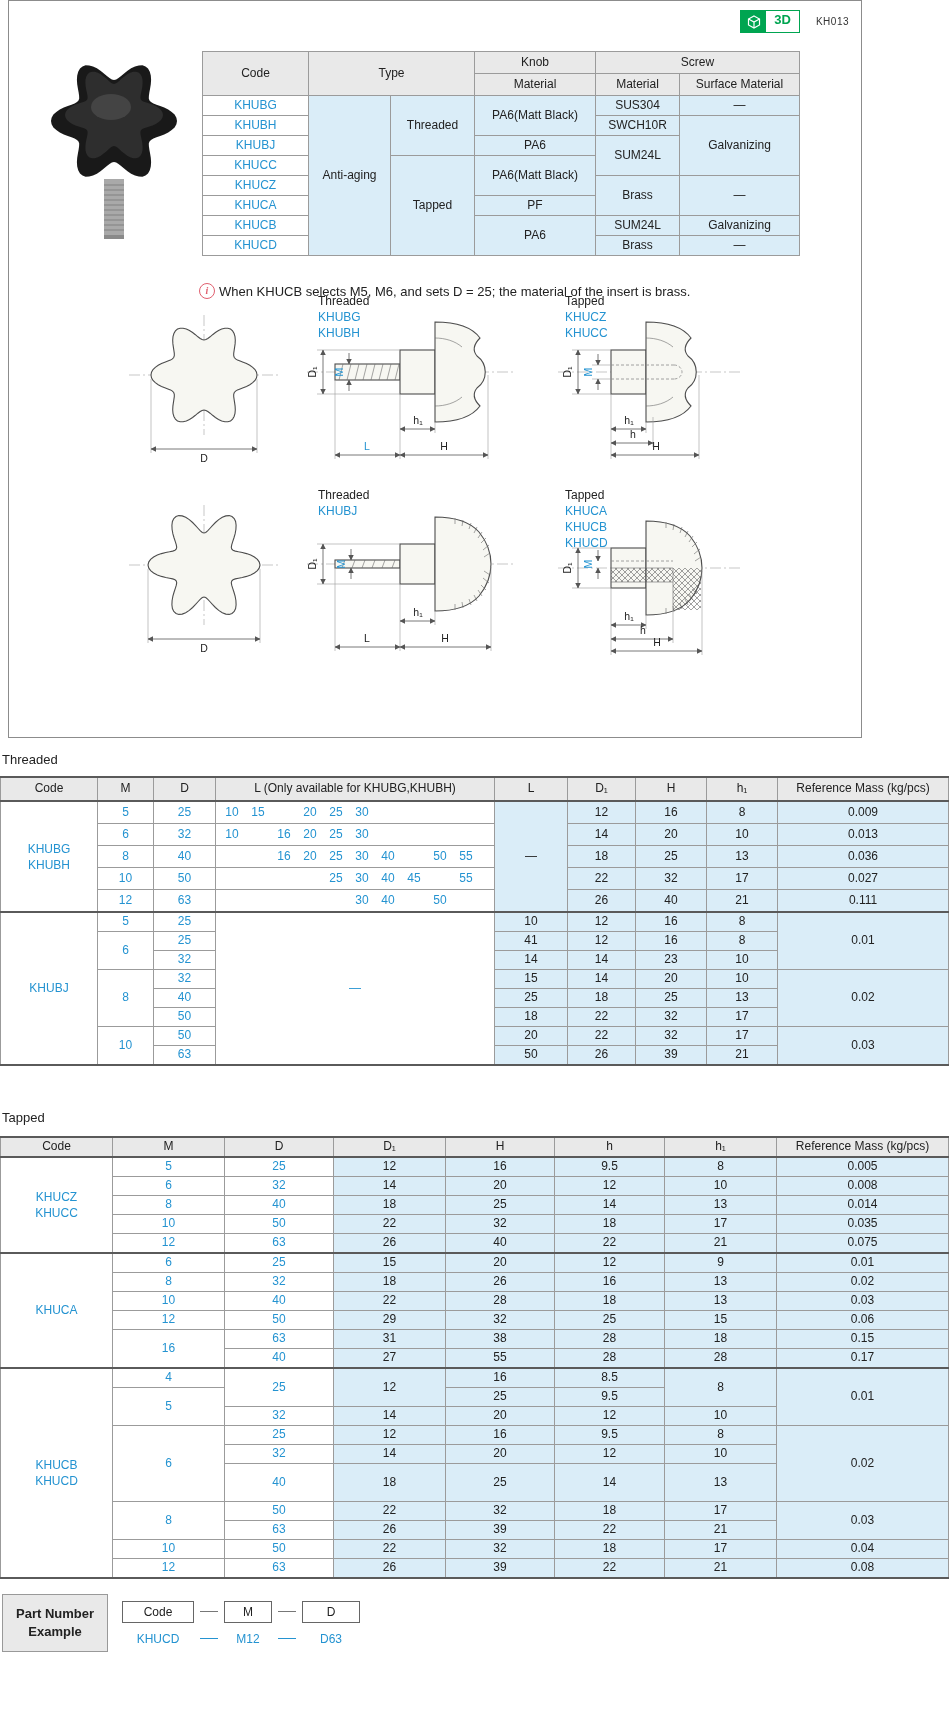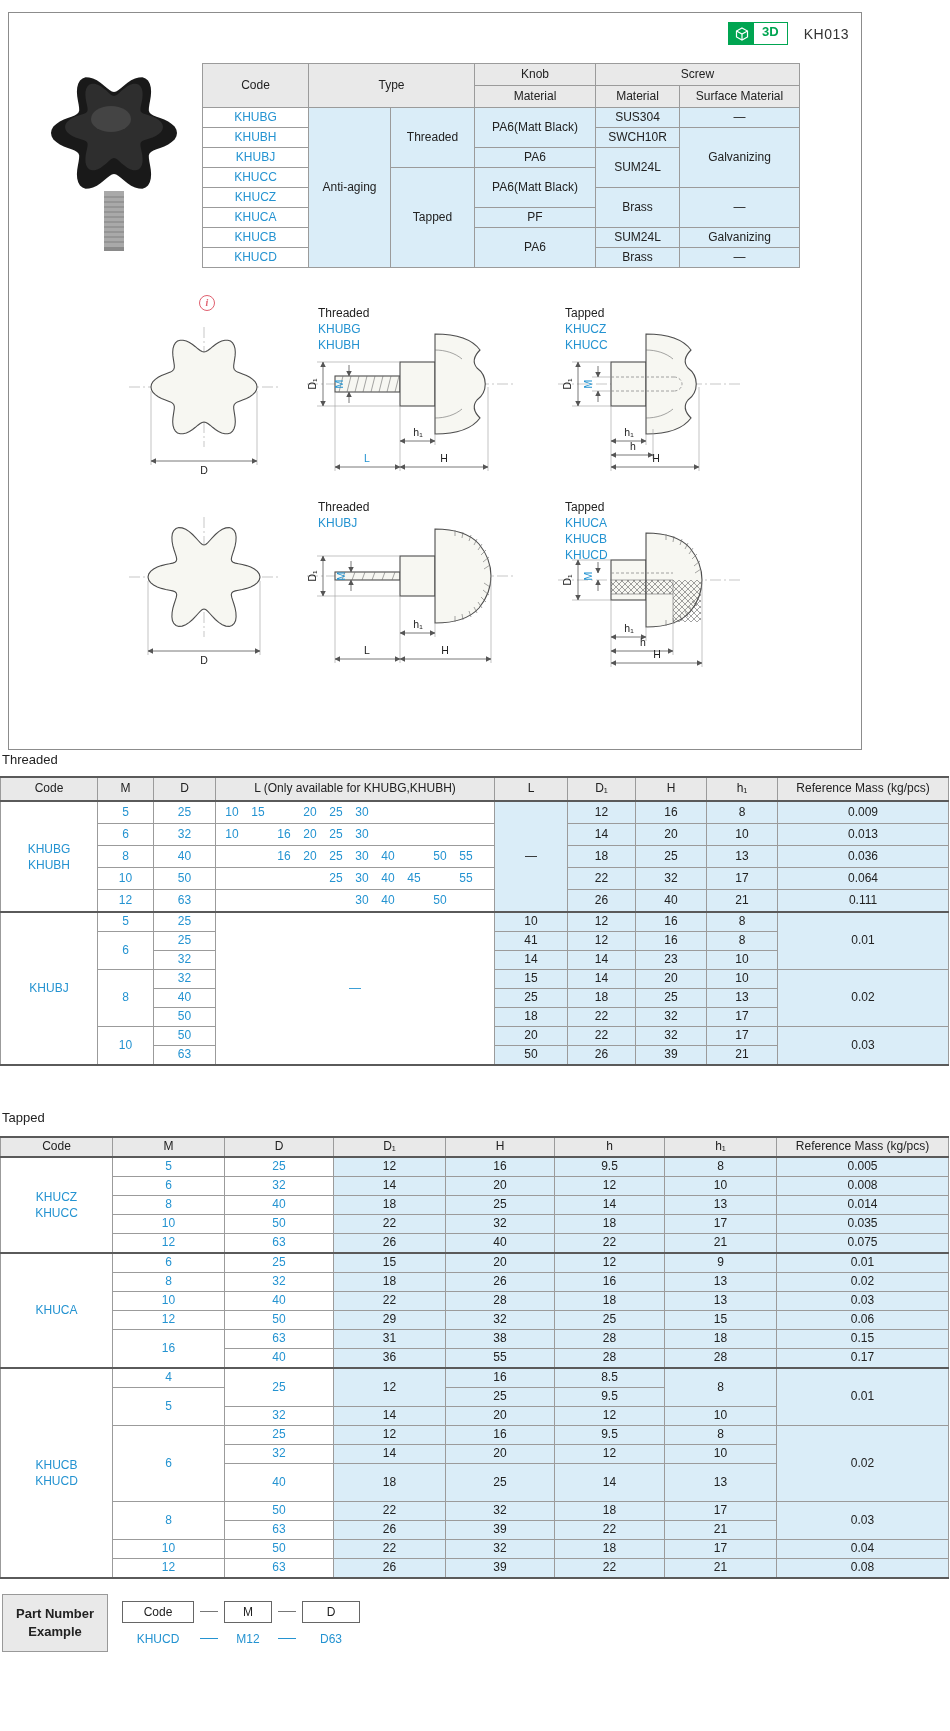--- a/index.html
+++ b/index.html
@@ -1,25 +1,25 @@
 <!DOCTYPE html>
 <html><head>
 <meta charset="utf-8">
 <style>
 html,body{margin:0;padding:0}
 body{position:relative;width:950px;height:1731px;background:#fff;color:#222;
      font-family:"Liberation Sans","DejaVu Sans",sans-serif;overflow:hidden}
 .abs{position:absolute}
 
-.top-box{left:8px;top:12px;width:852px;height:736px;border:1px solid #8c8c8c;position:absolute}
+.top-box{left:8px;top:0;width:852px;height:736px;border:1px solid #8c8c8c;position:absolute}
 .badge-row{position:absolute;right:12px;top:9px;display:flex;align-items:center;gap:16px}
 .b3d{display:flex;align-items:stretch;border:1px solid #00a551;height:21px;cursor:pointer}
 .b3d .cube{width:25px;background:#00a551;display:flex;align-items:center;justify-content:center}
 .b3d .txt{color:#00a551;font-size:13px;font-weight:bold;padding:1px 8px 0 8px}
-.pcode{font-size:14px;color:#333;letter-spacing:.5px}
+.pcode{font-size:10px;color:#333;letter-spacing:.5px}
 
 table{border-collapse:collapse;table-layout:fixed}
 td{border:1px solid #9b9b9b;text-align:center;vertical-align:middle;padding:0;
    font-size:12px;line-height:1.15;overflow:hidden}
 .hd td{background:#e9e9e9;height:22px;color:#222}
 .dt{border-top:2px solid #5a5a5a;border-bottom:2px solid #5a5a5a}
 .dt .hd td{border-bottom:1px solid #5a5a5a;border-top:1px solid #5a5a5a}
 tbody.blk{border-top:2px solid #5a5a5a}
 .blue{color:#2493d1}
 .bgc{background:#daedf8}
@@ -157,20 +157,21 @@
       <tr>
         <td class="code">KHUCD</td>
         <td class="bgc">Brass</td>
         <td class="bgc">—</td>
       </tr>
     </tbody>
   </table>
 
   <div class="note abs">
     <span class="i-ic">i</span>
+    <span>When KHUCB selects M5, M6, and sets D = 25; the material of the insert is brass.</span>
   </div>
 
   <div class="dw-label abs" style="left:309px;top:292px">
     <div>Threaded</div>
     <div class="cd">KHUBG</div>
     <div class="cd">KHUBH</div>
   </div>
   <div class="dw-label abs" style="left:556px;top:292px">
     <div>Tapped</div>
     <div class="cd">KHUCZ</div>
@@ -465,21 +466,21 @@
       <td class="bgc">13</td>
       <td class="bgc">0.036</td>
     </tr>
     <tr>
       <td class="blue">10</td>
       <td class="blue">50</td>
       <td class="lopt"><span></span><span></span><span></span><span></span><span>25</span><span>30</span><span>40</span><span>45</span><span></span><span>55</span></td>
       <td class="bgc">22</td>
       <td class="bgc">32</td>
       <td class="bgc">17</td>
-      <td class="bgc">0.064</td>
+      <td class="bgc">0.027</td>
     </tr>
     <tr>
       <td class="blue">12</td>
       <td class="blue">63</td>
       <td class="lopt"><span></span><span></span><span></span><span></span><span></span><span>30</span><span>40</span><span></span><span>50</span><span></span></td>
       <td class="bgc">26</td>
       <td class="bgc">40</td>
       <td class="bgc">21</td>
       <td class="bgc">0.111</td>
     </tr>
@@ -671,21 +672,21 @@
       <td class="blue" rowspan="2">16</td>
       <td class="blue">63</td>
       <td class="bgc">31</td>
       <td class="bgc">38</td>
       <td class="bgc">28</td>
       <td class="bgc">18</td>
       <td class="bgc">0.15</td>
     </tr>
     <tr>
       <td class="blue">40</td>
-      <td class="bgc">36</td>
+      <td class="bgc">27</td>
       <td class="bgc">55</td>
       <td class="bgc">28</td>
       <td class="bgc">28</td>
       <td class="bgc">0.17</td>
     </tr>
   </tbody>
   <tbody class="blk">
     <tr>
       <td class="code" rowspan="10">
         <div>KHUCB</div>

